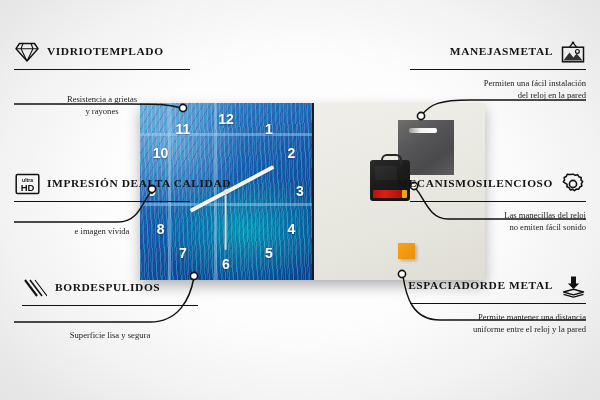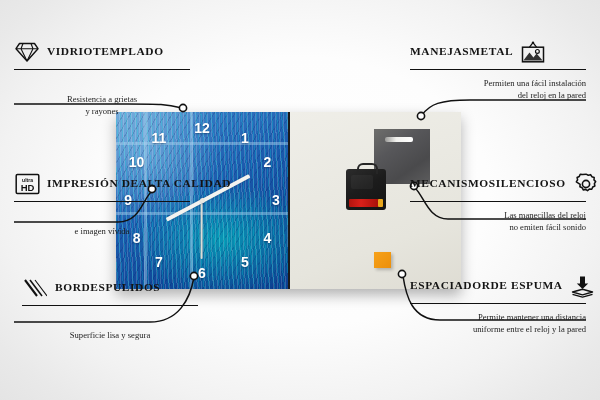--- a/index.html
+++ b/index.html
@@ -16,21 +16,21 @@
     overflow:hidden;
   }
 
   
   #wires{position:absolute;left:0;top:0;width:600px;height:400px;pointer-events:none;}
 
   
   .feat{position:absolute;width:176px;}
   .feat .head{display:flex;align-items:center;gap:7px;}
   .feat.left .head{justify-content:flex-start;}
-  .feat.right .head{}
+  .feat.right .head{justify-content:flex-end;}
   .titles{display:flex;flex-direction:row;line-height:1.04;}
   .t1,.t2{
     font-family:"Liberation Serif", serif;
     font-weight:700;font-size:11.4px;letter-spacing:.6px;color:#141414;
     white-space:nowrap;
   }
   .feat.left .t1,.feat.left .t2{text-align:left;}
   .feat.right .t1,.feat.right .t2{text-align:right;}
   .rule{height:1.4px;background:#111;margin-top:5px;width:100%;}
   .desc{
@@ -45,23 +45,22 @@
   
   #f-glass{left:14px;top:40px;}
   #f-print{left:14px;top:172px;}
   #f-edges{left:22px;top:276px;}
   #f-hooks{left:410px;top:40px;}
   #f-mech{left:410px;top:172px;}
   #f-foam{left:410px;top:274px;}
 
   
   #product{
-    position:absolute;left:116px;top:103px;width:345px;height:177px;
+    position:absolute;left:140px;top:103px;width:345px;height:177px;
     box-shadow:0 6px 13px rgba(0,0,0,.30);
-    margin-top:9px;
   }
   #clockface{
     position:absolute;left:0;top:0;width:172px;height:177px;
     overflow:hidden;
     background:
       radial-gradient(ellipse 150px 90px at 62% 72%, rgba(0,210,200,.55) 0%, rgba(0,120,190,0) 62%),
       radial-gradient(ellipse 120px 120px at 18% 22%, rgba(150,200,235,.55) 0%, rgba(40,110,190,0) 60%),
       linear-gradient(152deg,#6ea7d8 0%,#2f74c0 22%,#1b5bae 46%,#114a9c 68%,#0c3f90 100%);
     border-right:2px solid #1b1b1b;
   }
@@ -300,21 +299,21 @@
     <div class="desc">
       <div>Las manecillas del reloj</div>
       <div>no emiten fácil sonido</div>
     </div>
   </div>
 
   <div class="feat right" id="f-foam">
     <div class="head">
       <span class="titles">
         <span class="t1">ESPACIADOR</span>
-        <span class="t2">DE ESPUMA</span>
+        <span class="t2">DE METAL</span>
       </span>
       <span class="ico">
         <svg width="25" height="23" viewBox="0 0 25 23">
           <path d="M10 1.5h5v7h3.2L12.5 14 6.8 8.5H10z" fill="#111"></path>
           <path d="M12.5 14.3 L22.5 17 L12.5 19.8 L2.5 17 Z" fill="none" stroke="#111" stroke-width="1.4" stroke-linejoin="round"></path>
           <path d="M2.5 19.4 L12.5 22.1 L22.5 19.4" fill="none" stroke="#111" stroke-width="1.4" stroke-linejoin="round"></path>
         </svg>
       </span>
     </div>
     <div class="rule"></div>

